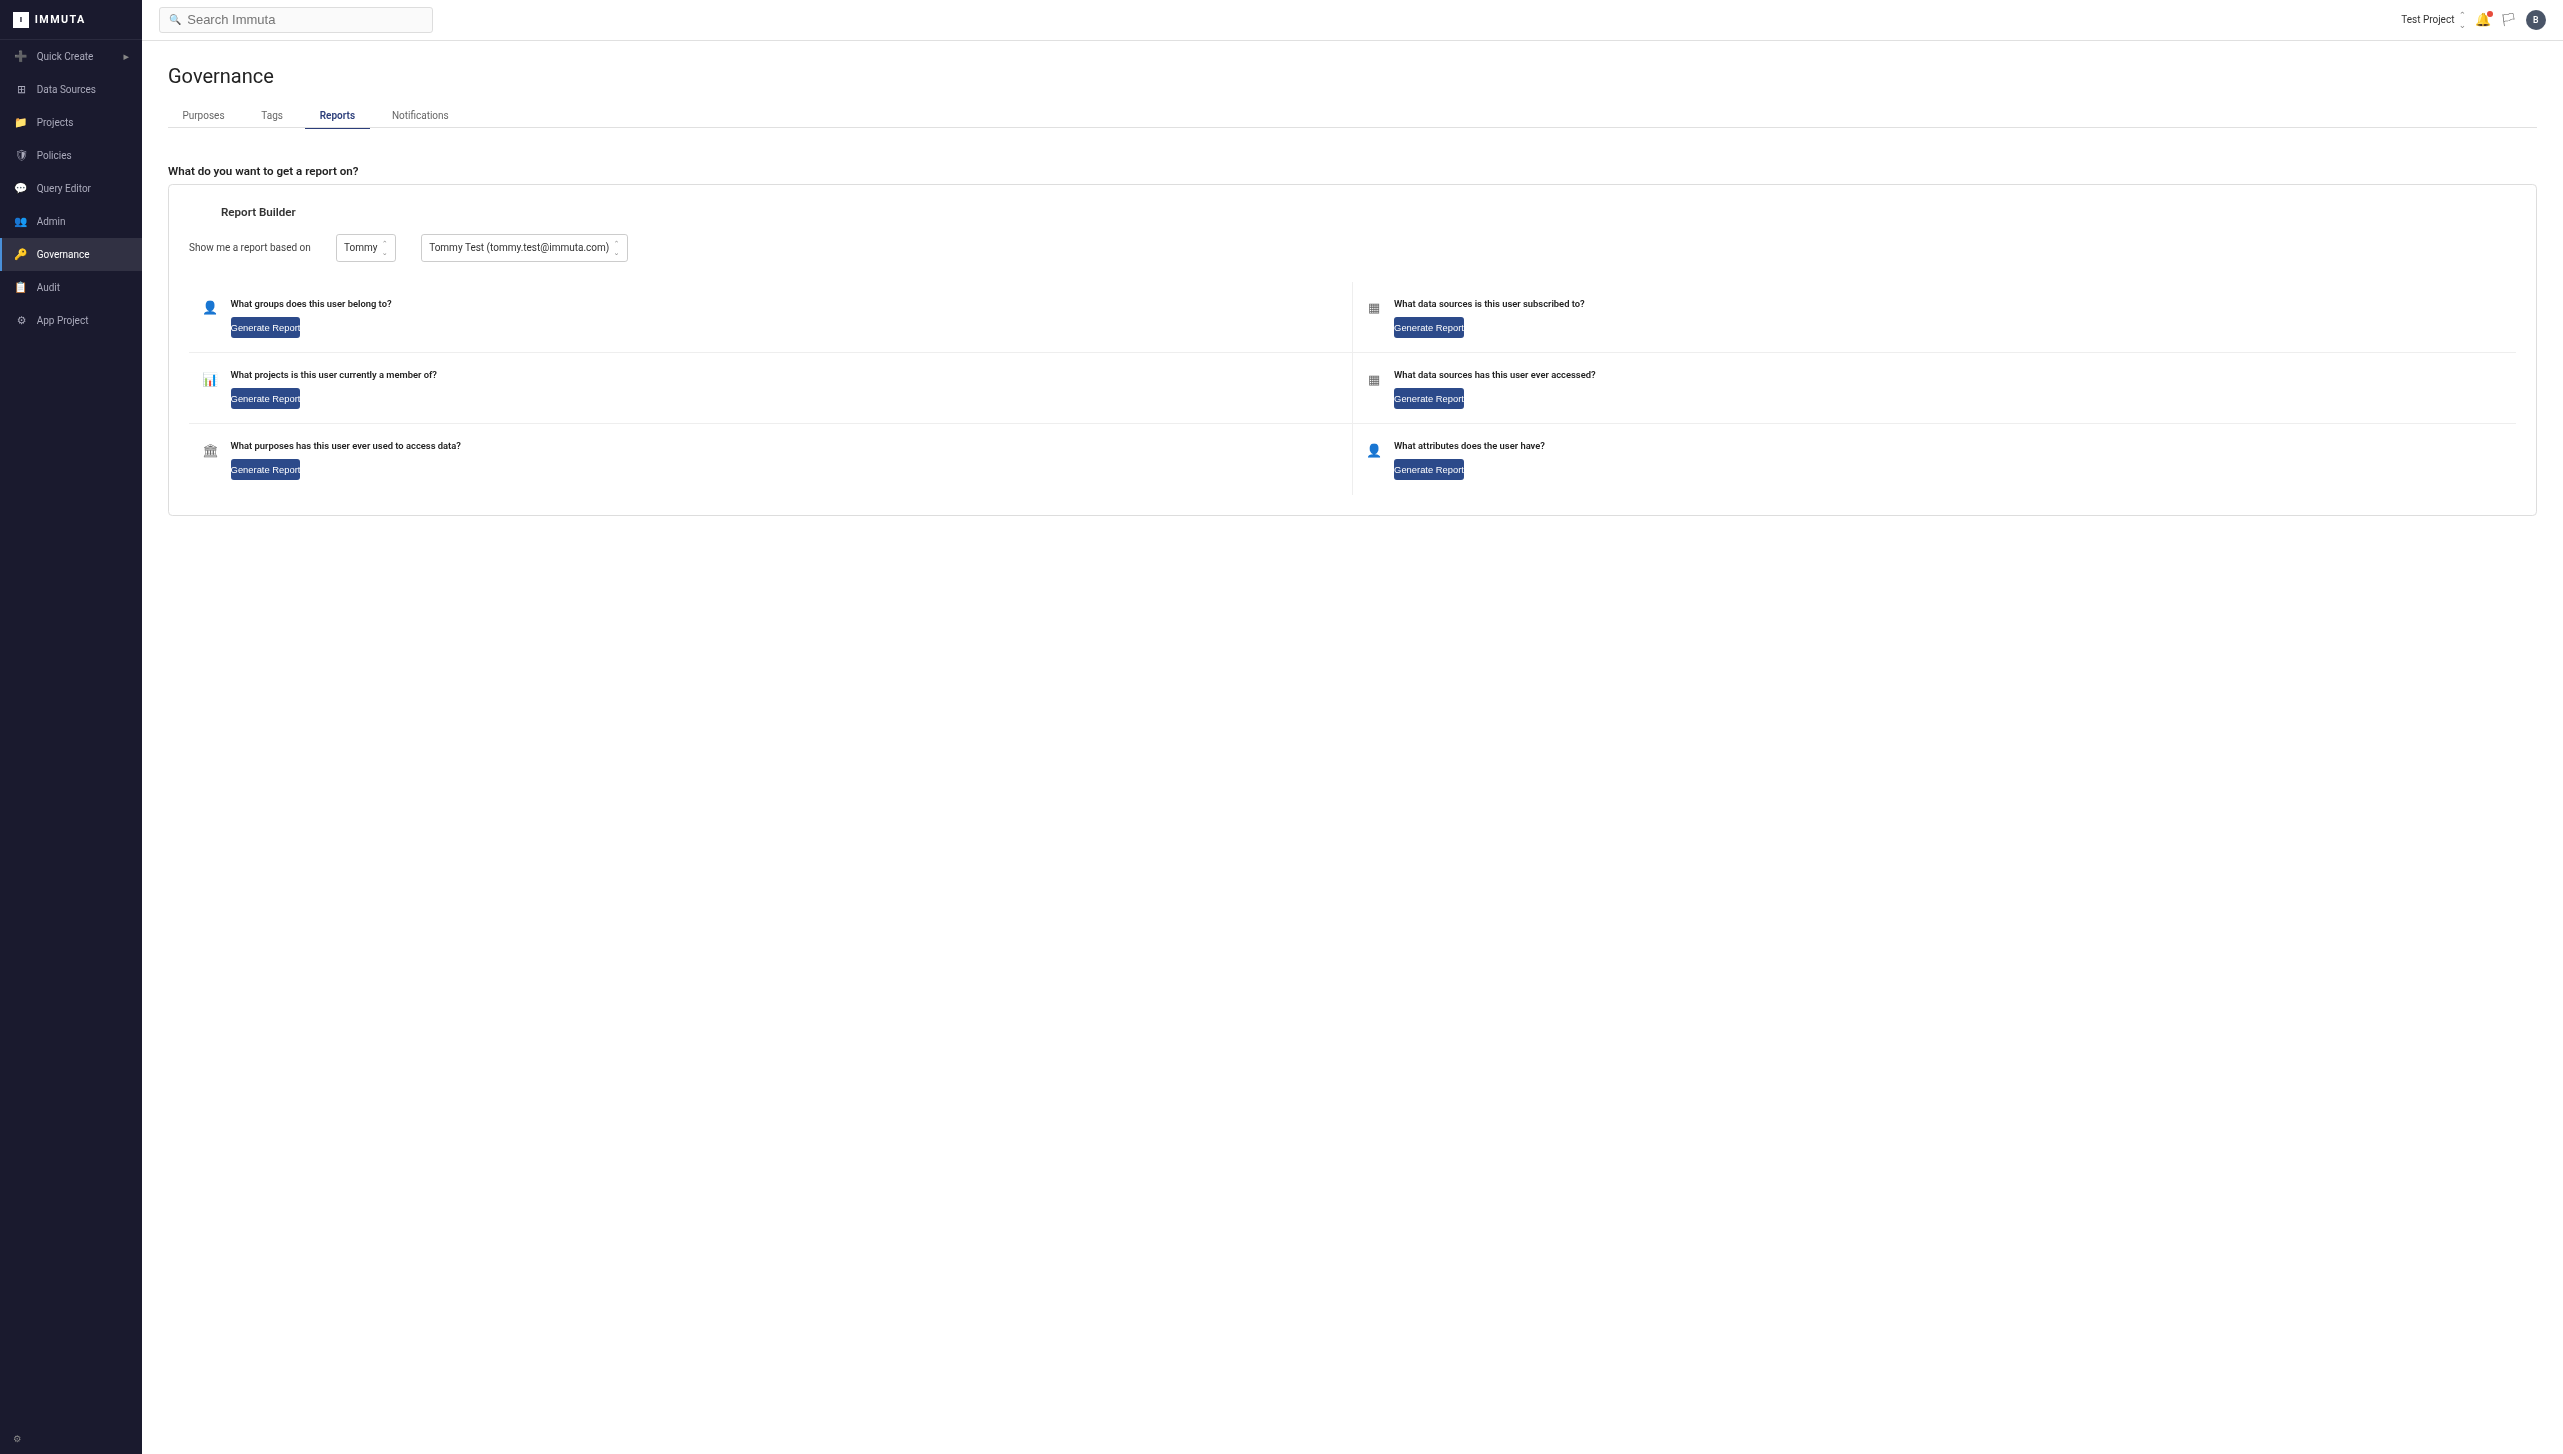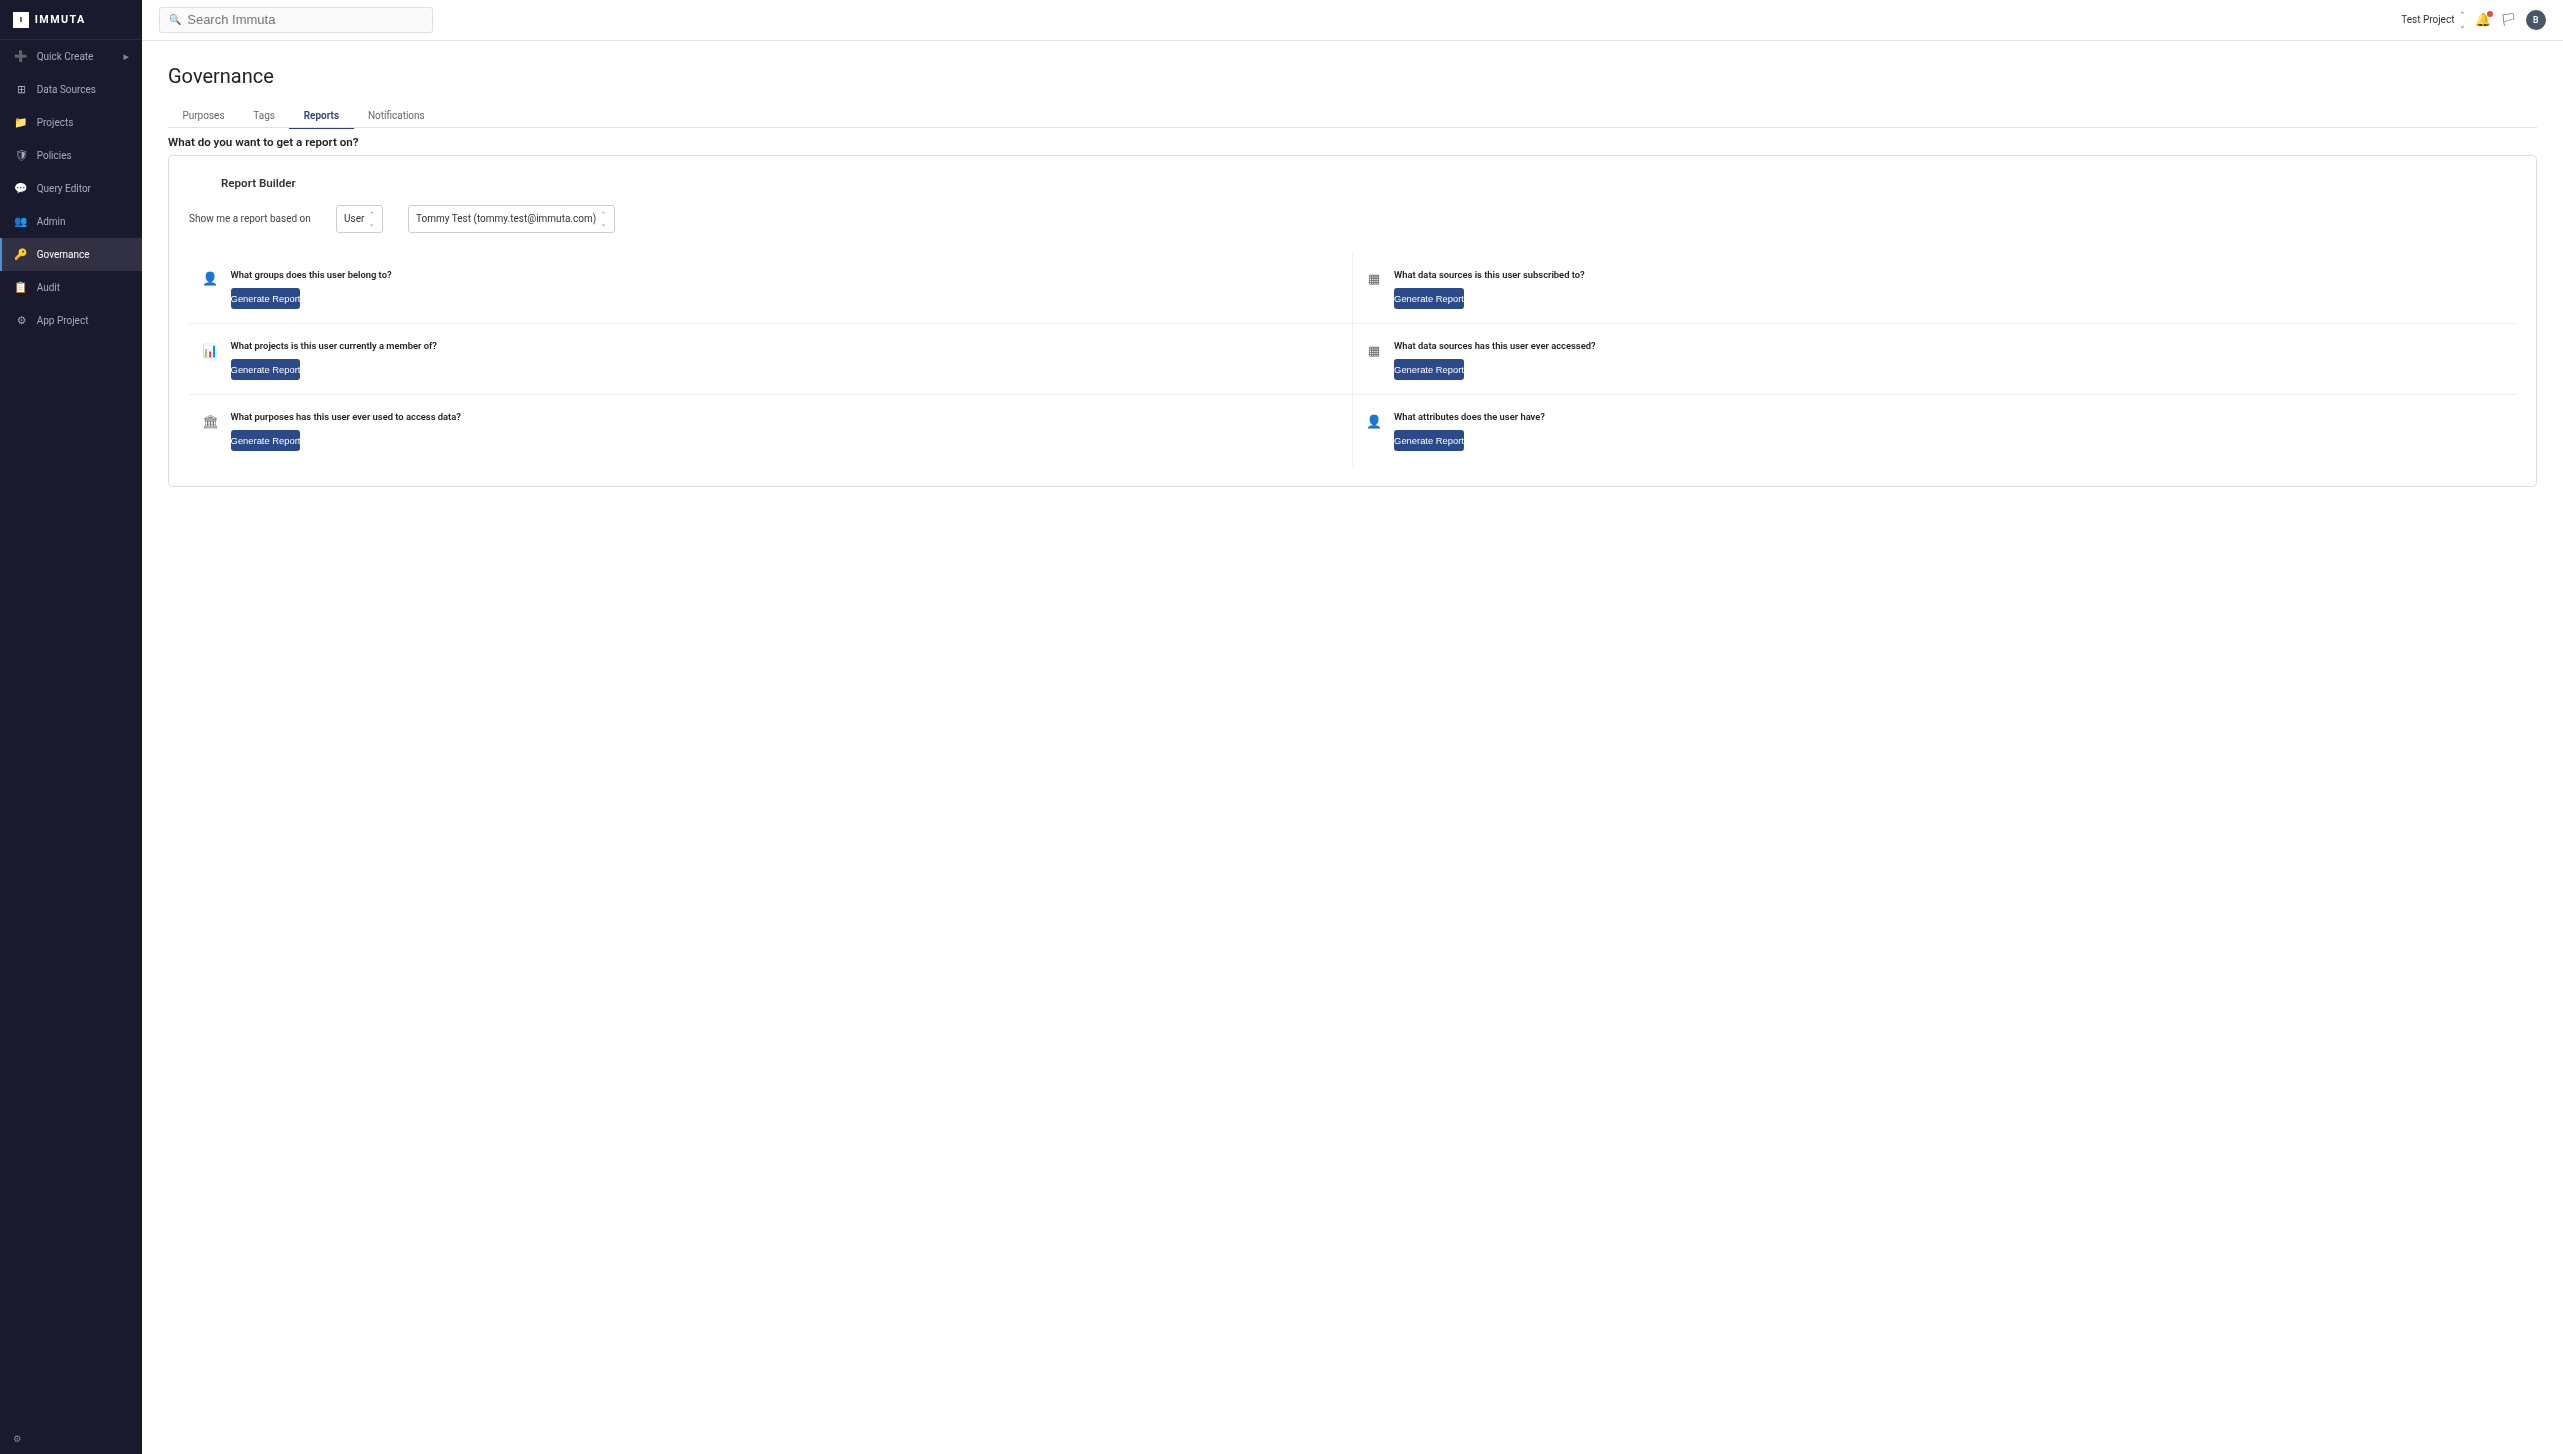--- a/index.html
+++ b/index.html
@@ -164,22 +164,22 @@
       font-size: 20px;
       font-weight: 400;
       color: #222;
       margin-bottom: 14.4px;
     }
 
     
     .tabs {
       display: flex;
       border-bottom: 1.4px solid #e0e0e0;
-      margin-bottom: 7px;
-      gap: 0;
+      margin-bottom: 36px;
+      gap: 8px;
     }
     .tab {
       padding: 7.2px 14.4px;
       font-size: 10px;
       color: #666;
       cursor: pointer;
       border-bottom: 1.4px solid transparent;
       margin-bottom: -1.4px;
     }
     .tab.active {
@@ -379,21 +379,21 @@
       </div>
 
     <div class="section-heading">What do you want to get a report on?</div>
 
     <div class="report-card">
       <div class="report-card-title">Report Builder</div>
 
       <div class="report-controls">
         <span class="report-controls-label">Show me a report based on</span>
         <div class="select-box">
-          <span>User</span>
+          <span>Tommy</span>
           <span class="chevron-ud">⌃<br>⌄</span>
         </div>
         <div class="select-box">
           <span>Tommy Test (tommy.test@immuta.com)</span>
           <span class="chevron-ud">⌃<br>⌄</span>
         </div>
       </div>
 
       <div class="report-grid" id="report-grid-container">
           <div class="report-item">

